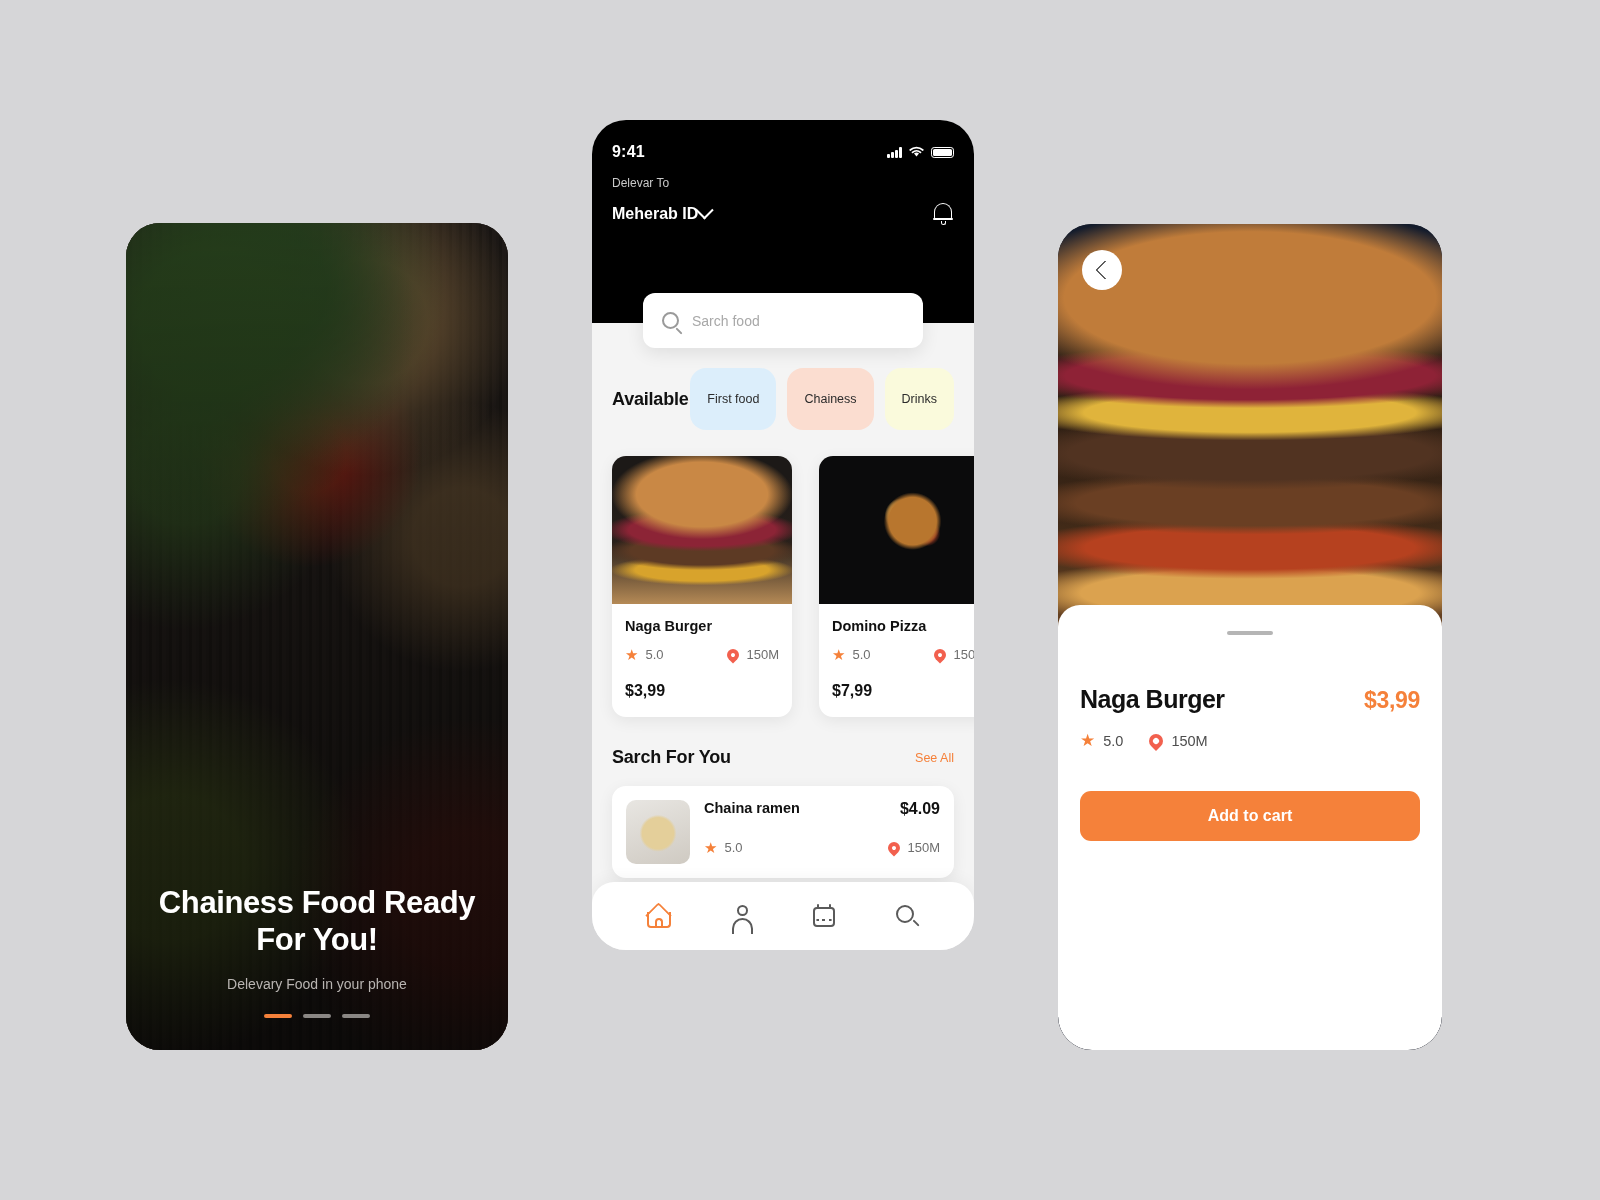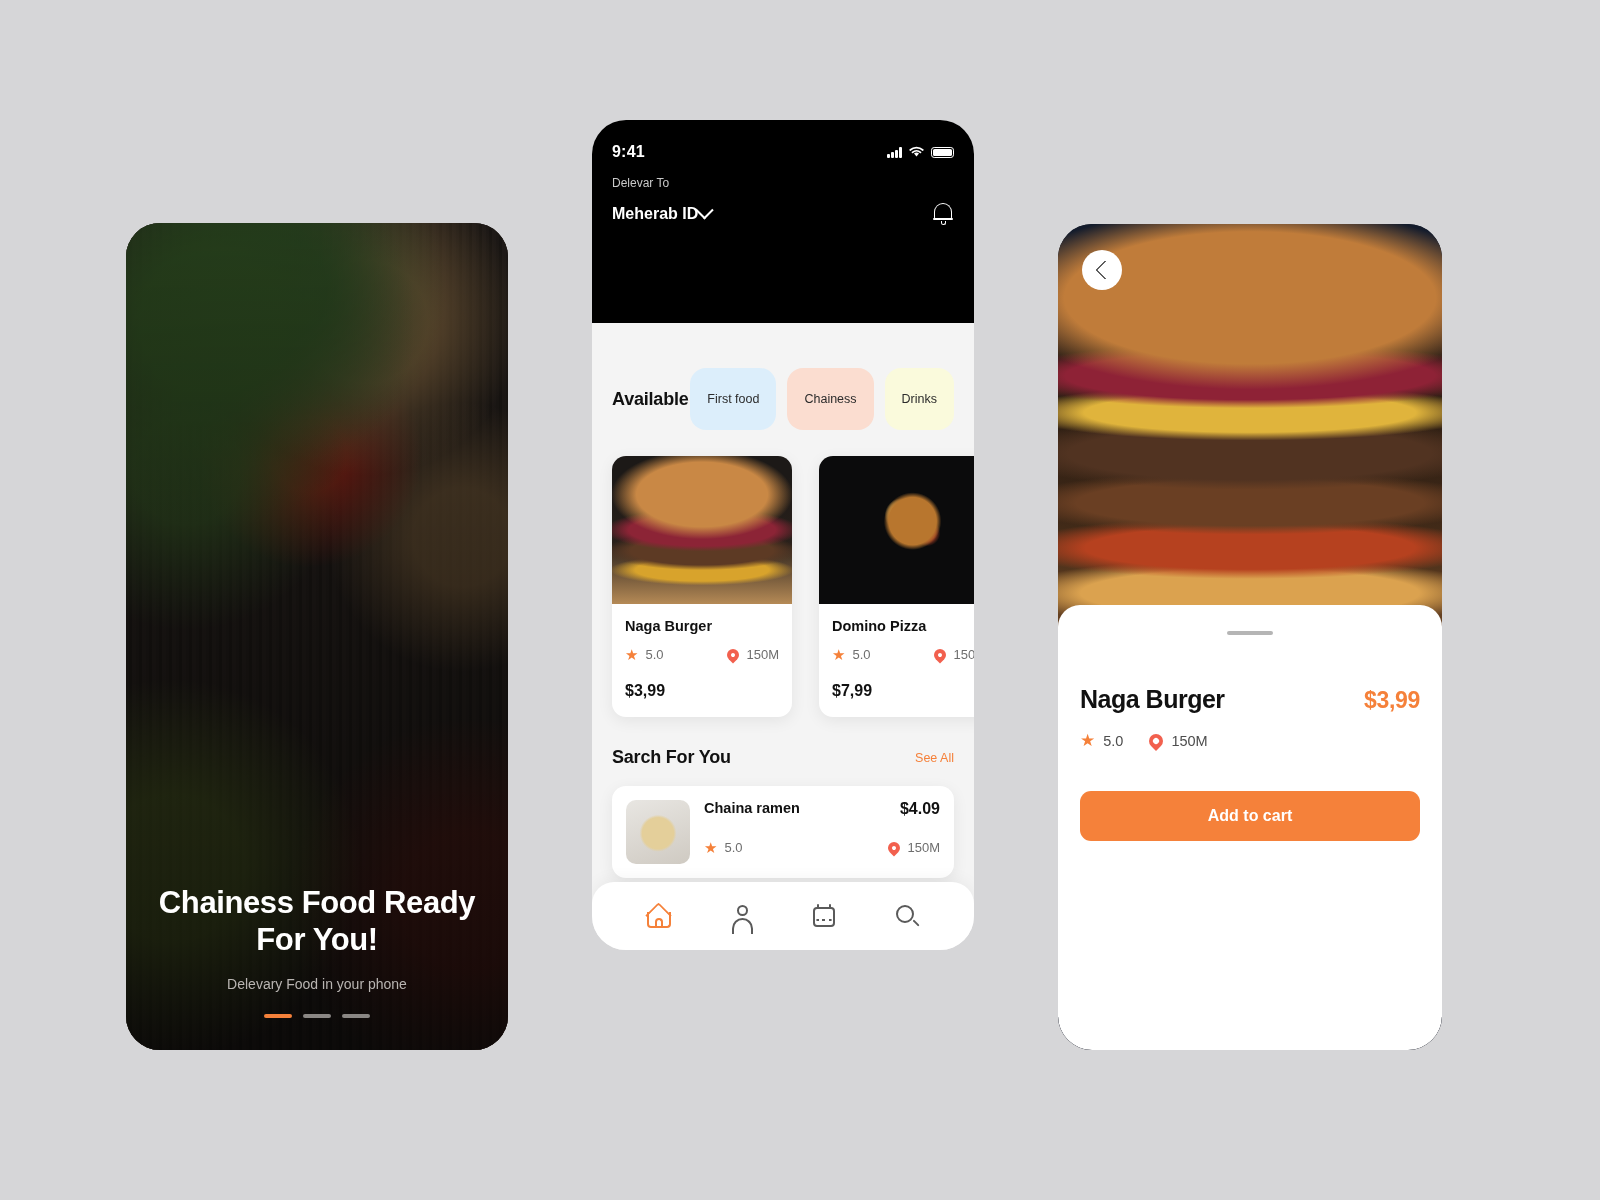--- a/index.html
+++ b/index.html
@@ -374,20 +374,24 @@
       <div class="deliver-left">
         <span class="deliver-name">Meherab ID</span>
         <span class="chev-dn"></span>
       </div>
       <div class="bell">
         <span class="bell-clapper"></span>
       </div>
     </div>
   </div>
 
+  <div class="searchbar">
+    <span class="mag"></span>
+    <span class="search-ph">Sarch food</span>
+  </div>
 
   <div class="hm-body">
 
     <div class="row-head">
       <div class="sec-title">Available</div>
       <div class="chips">
         <span class="chip" style="background:#dceefb">First food</span>
         <span class="chip" style="background:#fbddd0">Chainess</span>
         <span class="chip" style="background:#fafadc">Drinks</span>
       </div>

